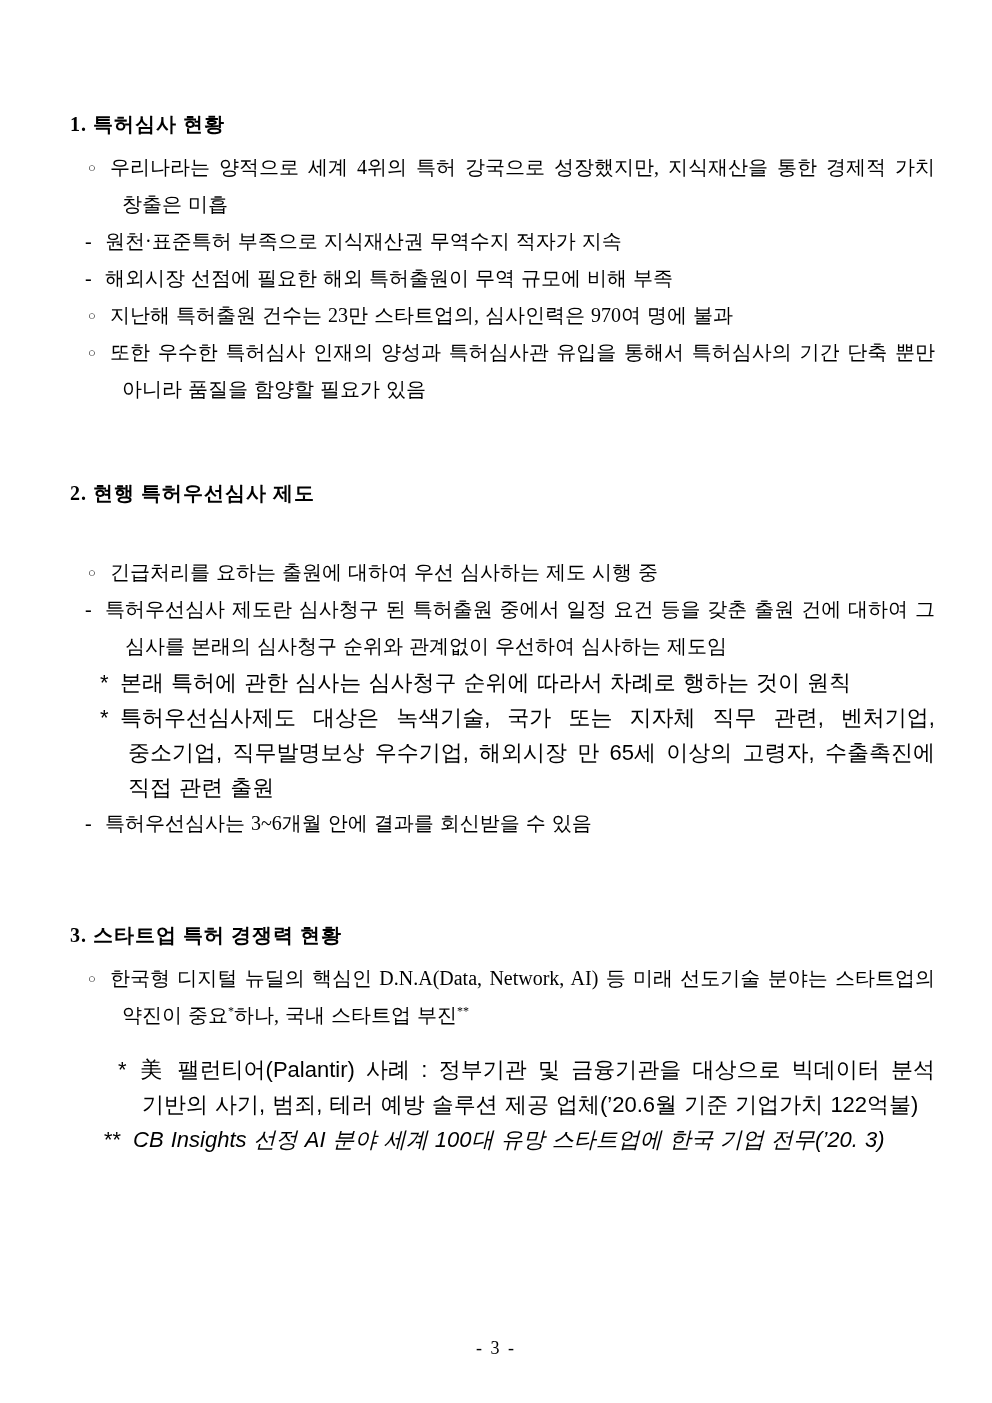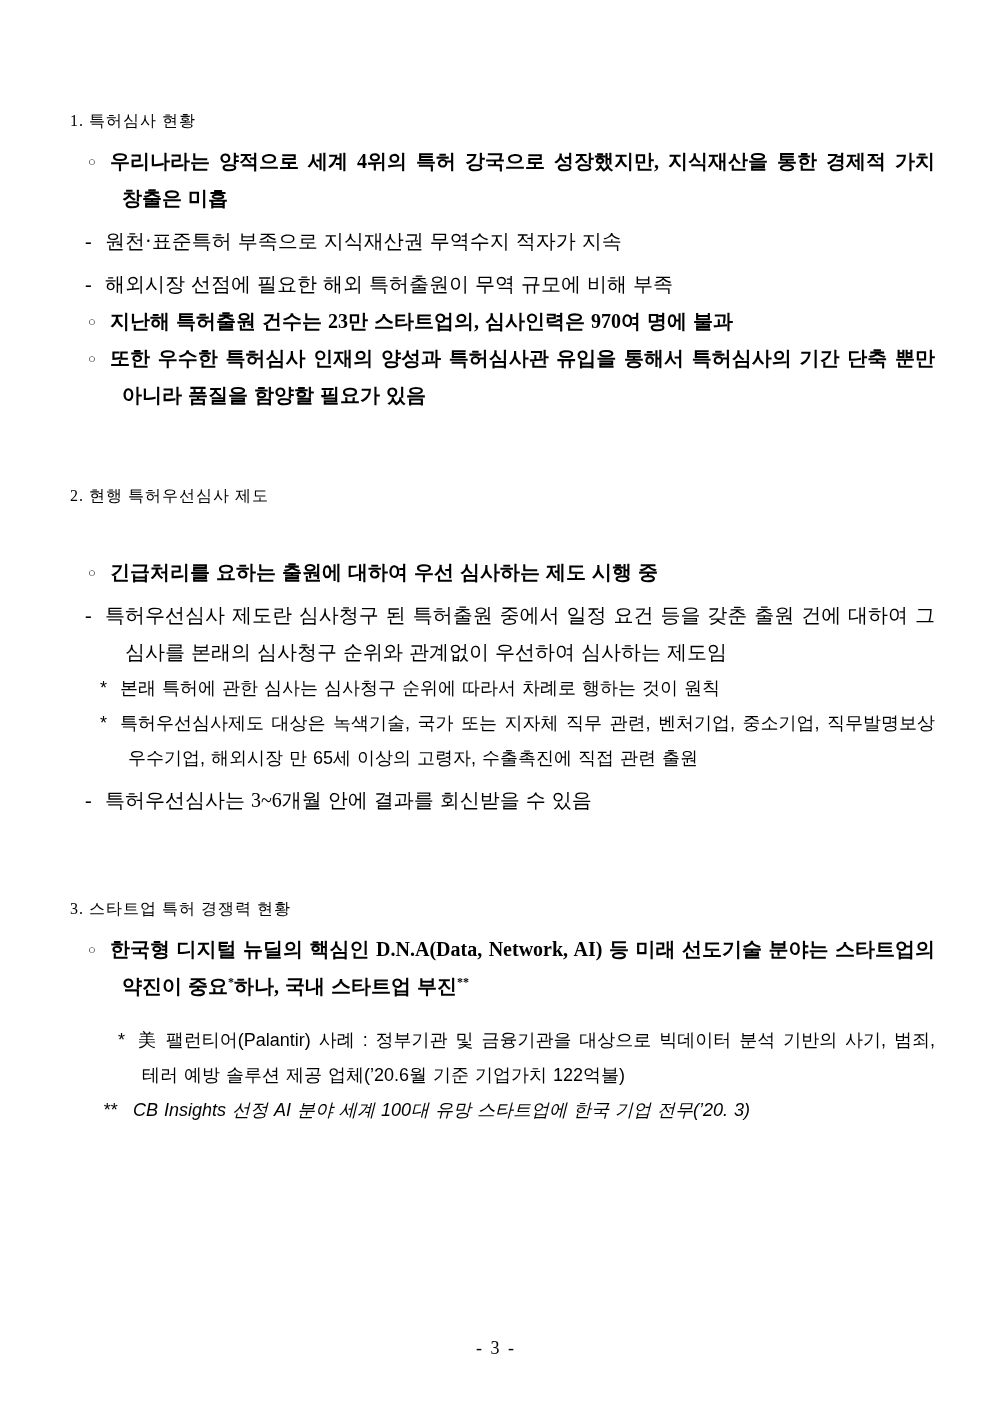--- a/index.html
+++ b/index.html
@@ -27,42 +27,42 @@
     font-weight: normal;
     font-size: 23px;
     margin-right: 12px;
     position: relative; top: -1px;
   }
   .section { margin: 0; }
   #sections .section:nth-child(2) { margin-top: 72px; }
   #sections .section:nth-child(2) .items { padding-top: 36px; }
   #sections .section:nth-child(3) { margin-top: 80px; }
   .sec-heading {
-    font-size: 16px;
-    font-weight: normal;
+    font-size: 20px;
+    font-weight: bold;
     letter-spacing: 1px;
     margin: 0 0 11px 0;
   }
   .items { padding: 0; }
   .line {
     font-size: 20px;
     line-height: 37px;
     text-align: justify;
     word-break: keep-all;
     word-spacing: 1px;
   }
   .line.gothic {
     font-family: "Liberation Sans", sans-serif;
-    font-size: 18px;
+    font-size: 22px;
     line-height: 35px;
   }
   .marker { display: inline-block; text-indent: 0; }
-  .li-circle { padding-left: 52px; text-indent: -34px; font-weight: bold; }
+  .li-circle { padding-left: 52px; text-indent: -34px; }
   .li-circle > .marker { width: 22px; font-size: 13px; vertical-align: 2px; }
-  .li-dash { padding-left: 55px; text-indent: -40px; margin-top: 6px; }
+  .li-dash { padding-left: 55px; text-indent: -40px; }
   .li-dash > .marker { width: 20px; }
   .li-star { padding-left: 58px; text-indent: -28px; }
   .li-star > .marker { width: 20px; }
   .li-fnote1 { padding-left: 72px; text-indent: -24px; }
   .li-fnote1 > .marker { width: 18px; }
   .li-fnote2 { padding-left: 72px; text-indent: -39px; font-style: italic; }
   .li-fnote2 > .marker { width: 30px; }
   .fnote { margin-top: 18px; }
   .fnote + .fnote { margin-top: 0; }
   sup { font-size: 12px; line-height: 0; vertical-align: 7px; }

